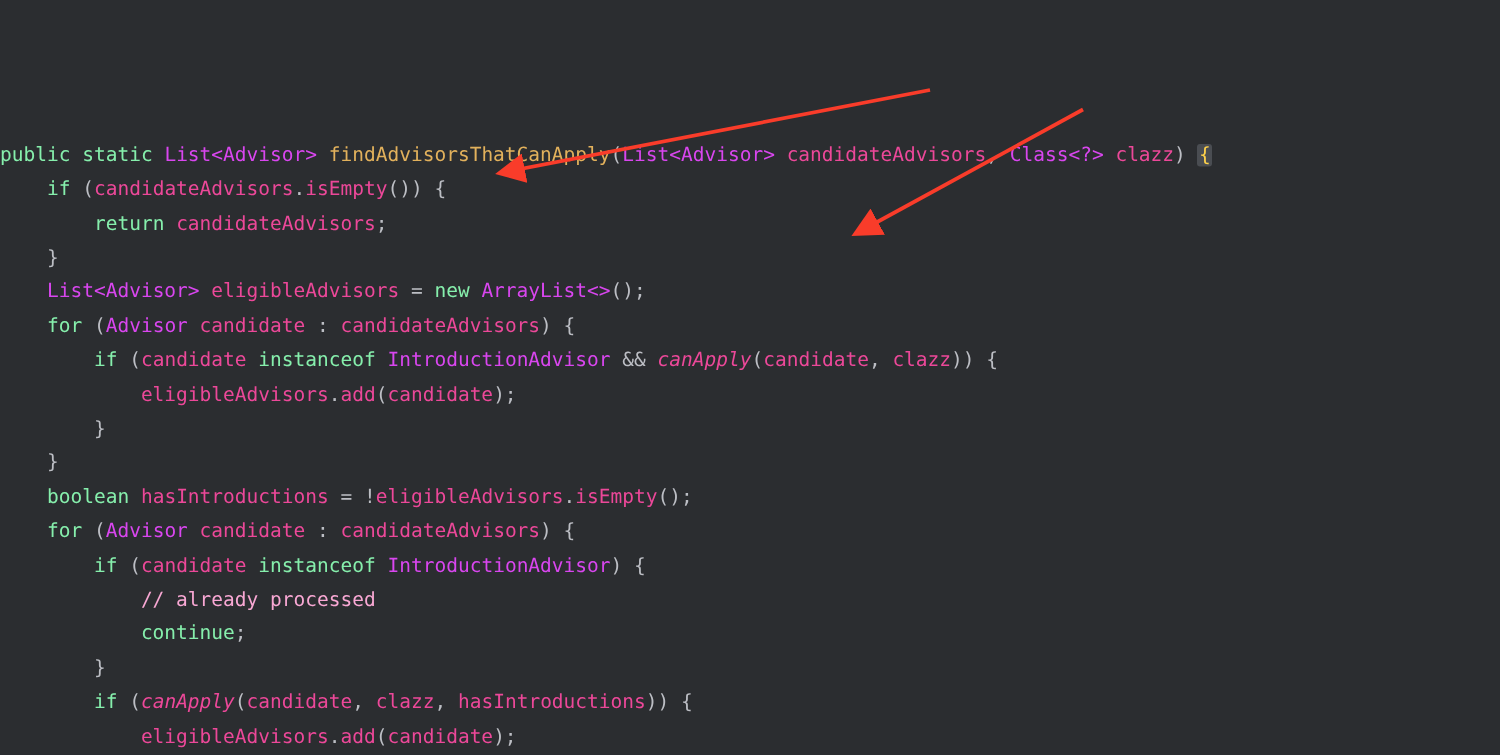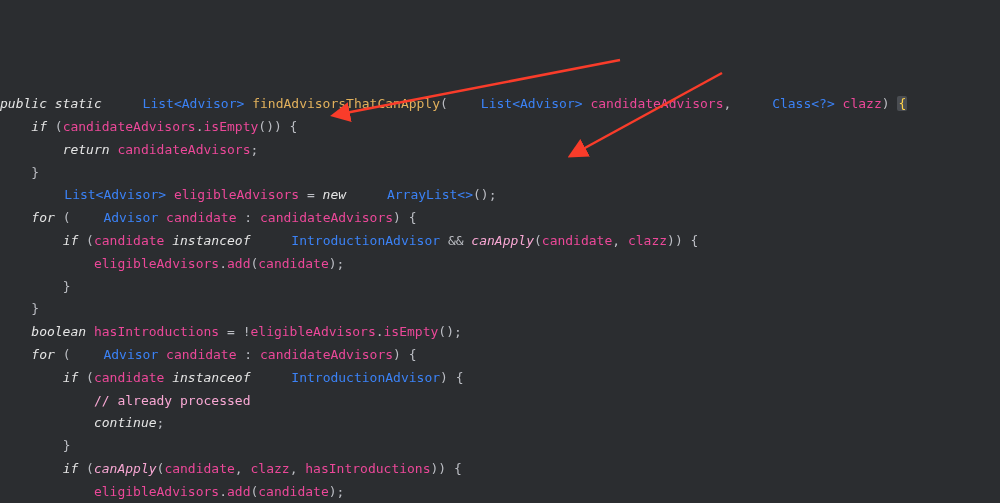--- a/index.html
+++ b/index.html
@@ -13,24 +13,24 @@
     height: 503px;
     overflow: hidden;
     position: relative;
     white-space: pre;
   }
   .code-container {
     position: relative;
     padding: 2px 0 0 0;
   }
   .line { display: block; }
-  .k { color: #e5e5e5; font-style: italic; }
-  .type { color: #3b82f6; margin-left: 33px; }
+  .k { color: #86efac; }
+  .type { color: #d946ef; }
   .method-decl { color: #e2b15c; }
-  .methoditalic { color: #f9a8d4; font-style: italic; }
+  .methoditalic { color: #ec4899; font-style: italic; }
   .punct { color: #bcbec4; }
   .brace-hl { background: #4a4d52; color: #ffd24a; padding:0 1px; border-radius:2px;}
   .comment { color: #f9a8d4; }
   .ident { color: #ec4899; }
   .arrow-layer {
     position: absolute;
     left: 0; top: 0;
     width: 1000px; height: 503px;
     pointer-events: none;
   }

